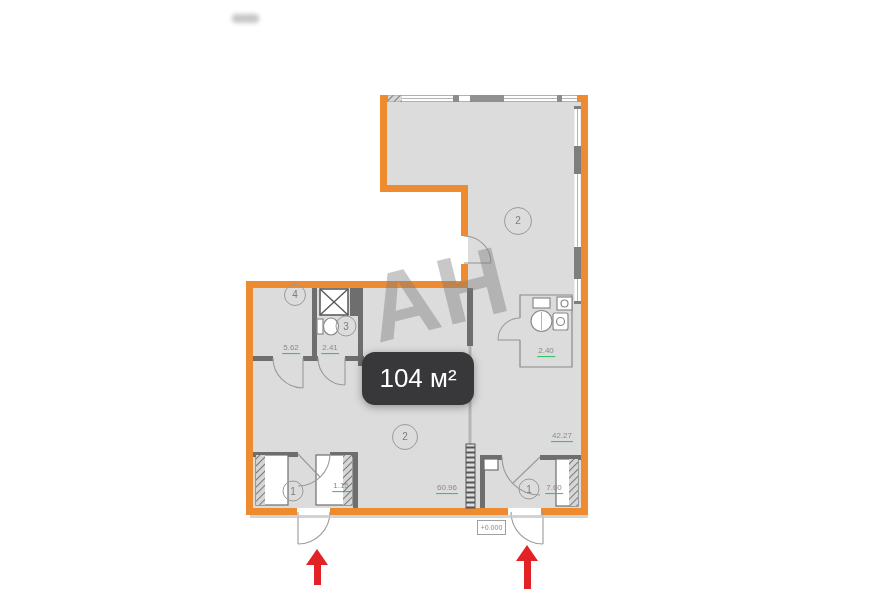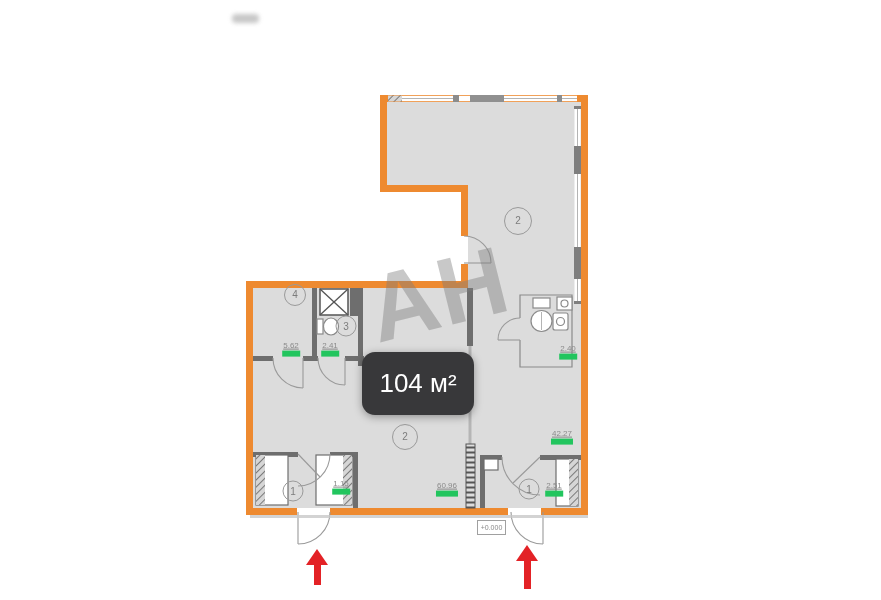--- a/index.html
+++ b/index.html
@@ -35,30 +35,30 @@
 
   .room-num{
     position:absolute;z-index:3;transform:translate(-50%,-50%);
     border:1.5px solid #9a9a9a;border-radius:50%;
     display:flex;align-items:center;justify-content:center;
     color:#7c7c7c;font-size:10px;line-height:1;background:transparent;
   }
   .dim{
     position:absolute;z-index:3;transform:translate(-50%,-50%);
     color:var(--dim-text);font-size:8px;line-height:1.1;
-    border-bottom:6px solid #22c55e;padding:0 1px;white-space:nowrap;text-decoration:underline;
+    border-bottom:1px solid #22c55e;padding:0 1px;white-space:nowrap;
   }
   .watermark{
     position:absolute;left:368px;top:240px;z-index:2;
     font-size:95px;font-weight:bold;letter-spacing:2px;
     color:var(--watermark-gray);opacity:0.42;transform:rotate(-14deg);
     user-select:none;
   }
   .area-badge{
-    position:absolute;left:362px;top:352px;width:112px;height:63px;z-index:4;
+    position:absolute;left:362px;top:352px;width:112px;height:53px;z-index:4;
     background:var(--badge-bg);border-radius:13px;
     display:flex;align-items:center;justify-content:center;
     color:var(--badge-text);font-size:26px;font-weight:500;
     box-shadow:0 2px 8px rgba(0,0,0,0.35);
   }
   .level-marker{
     position:absolute;left:477px;top:520px;width:27px;height:13px;z-index:3;
     background:#fff;border:1px solid #a0a0a0;
     display:flex;align-items:center;justify-content:center;
     color:#8a8a8a;font-size:7px;line-height:1;
@@ -229,24 +229,24 @@
   <div class="room-num" style="left:518px;top:221px;width:26px;height:26px">2</div>
   <div class="room-num" style="left:295px;top:295px;width:20px;height:20px">4</div>
   <div class="room-num" style="left:346px;top:326px;width:19px;height:19px">3</div>
   <div class="room-num" style="left:405px;top:437px;width:24px;height:24px">2</div>
   <div class="room-num" style="left:293px;top:491px;width:19px;height:19px">1</div>
   <div class="room-num" style="left:529px;top:489px;width:19px;height:19px">1</div>
 
   <div class="dim" style="left:562px;top:437px">42.27</div>
   <div class="dim" style="left:291px;top:349px">5.62</div>
   <div class="dim" style="left:330px;top:349px">2.41</div>
-  <div class="dim" style="left:568px;top:352px">2.40</div>
+  <div class="dim" style="left:546px;top:352px">2.40</div>
   <div class="dim" style="left:447px;top:489px">60.96</div>
   <div class="dim" style="left:341px;top:487px">1.15</div>
-  <div class="dim" style="left:554px;top:489px">2.51</div>
+  <div class="dim" style="left:554px;top:489px">7.60</div>
 
   <div class="area-badge">104 м²</div>
 
   <div class="level-marker">+0.000</div>
 
   <div class="entrance-arrow arrow-left">
     <div class="head"></div>
     <div class="shaft"></div>
   </div>
   <div class="entrance-arrow arrow-right">

